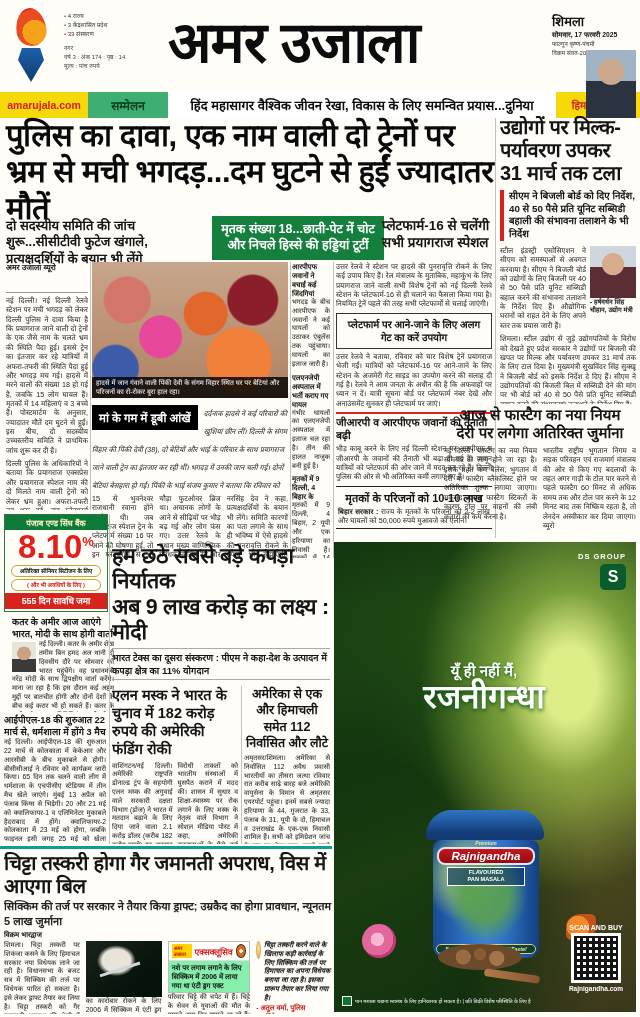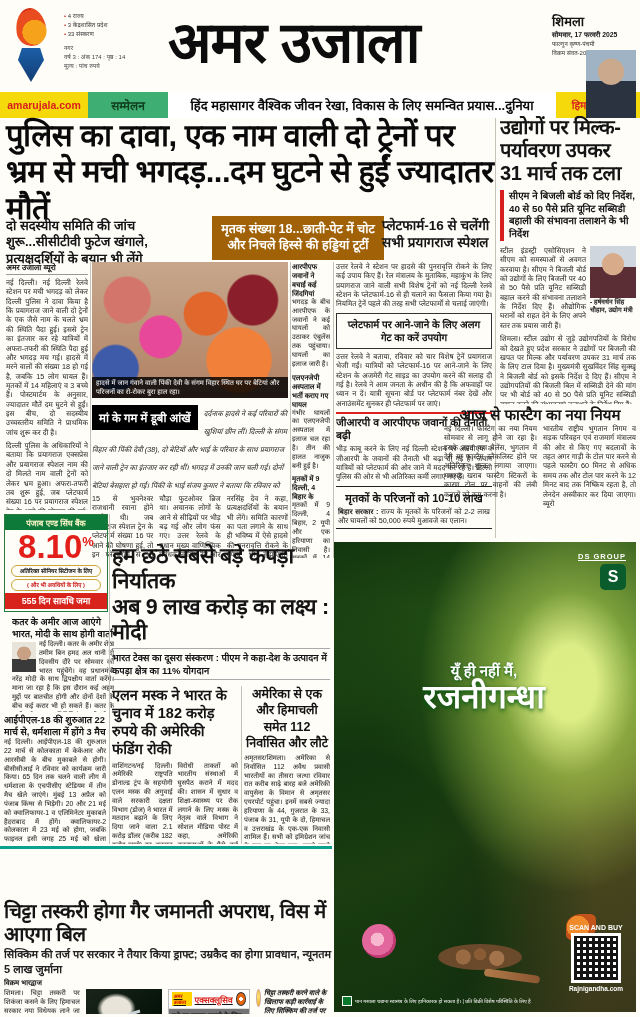--- a/index.html
+++ b/index.html
@@ -22,23 +22,23 @@
   .photo{background:#888;}
   
   .tb{height:26px;display:flex;align-items:stretch;font-weight:700;}
   .tb-web{background:#f6d90a;color:#d91f1f;width:88px;display:flex;align-items:center;justify-content:center;font-size:10.5px;font-weight:800;}
   .tb-tag{background:#3fae72;color:#10401f;width:80px;display:flex;align-items:center;justify-content:center;font-size:12px;font-weight:800;}
   .tb-teaser{background:#fff;color:#0c0c0c;flex:1;display:flex;align-items:center;justify-content:center;font-size:13px;font-weight:800;}
   .tb-region{background:#f6d90a;color:#d91f1f;width:84px;display:flex;align-items:center;justify-content:center;font-size:10.5px;font-weight:800;}
   
   .h-lead{font-size:31px;line-height:1.17;font-weight:900;color:#0a0a0a;letter-spacing:-.5px;}
   .sub-b{font-size:13px;font-weight:800;line-height:1.25;}
-  .redbox{background:#a16207;color:#fff;font-size:12.5px;font-weight:800;line-height:1.25;display:flex;align-items:center;text-align:center;padding:3px 6px;}
+  .redbox{background:#15803d;color:#fff;font-size:12.5px;font-weight:800;line-height:1.25;display:flex;align-items:center;text-align:center;padding:3px 6px;}
   .body-t{font-size:7.2px;line-height:1.3;color:#1b1b1b;}
-  .byline{font-size:7.8px;font-weight:800;border-bottom:1px solid #999;padding-bottom:2px;margin-bottom:3px;}
+  .byline{font-size:7.8px;font-weight:800;border-bottom:1px solid #999;padding-bottom:20px;margin-bottom:3px;}
   .capbar{position:absolute;left:0;right:0;bottom:0;background:rgba(0,0,0,.82);color:#fff;font-size:6.8px;line-height:1.25;padding:2px 4px;}
   .griefbox{float:left;background:#000;color:#fff;font-size:11.5px;font-weight:800;padding:5px 7px;margin:3px 6px 2px 0;}
   .ital{font-style:italic;}
   .mini-h{font-size:7px;font-weight:800;}
   .mini-t{font-size:6.8px;line-height:1.3;}
   .ptr{color:#c3261d;font-weight:800;}
   .boxed{border:1px solid #333;padding:4px 5px;text-align:center;font-size:10px;font-weight:800;line-height:1.3;margin:3px 0;}
   .sec-h{font-size:10.5px;font-weight:800;line-height:1.25;margin:2px 0;}
   .rule-red{border-top:2px solid #d22;margin:4px 0 2px;}
   .comp{border-top:1.5px solid #222;border-bottom:1.5px solid #222;padding:3px 2px;margin:3px 0;}
@@ -56,39 +56,39 @@
   .sm-h{font-size:9.3px;font-weight:800;line-height:1.3;}
   .cap{font-size:6.6px;font-weight:700;line-height:1.2;color:#222;}
   
   .bank{border:1px solid #2a7a3d;}
   .bank-hd{background:#0d7a3a;color:#fdf6c9;font-size:8px;font-weight:800;text-align:center;padding:2px 0;}
   .bank-rate{color:#e21f1a;font-weight:900;font-size:33px;line-height:1;text-align:center;}
   .bank-rate sup{font-size:13px;}
   .bank-oval{border:1px solid #caa53a;border-radius:10px;font-size:5.8px;font-weight:700;text-align:center;margin:2px 6px;padding:1px 0;}
   .bank-band{background:#d8231d;color:#fff;font-size:8.8px;font-weight:800;text-align:center;padding:2px 0;}
   
-  .chit-h{font-size:20px;font-weight:900;line-height:1.15;letter-spacing:-.3px;margin-top:48px;}
+  .chit-h{font-size:20px;font-weight:900;line-height:1.15;letter-spacing:-.3px;}
   .chit-sub{font-size:11px;font-weight:800;color:#222;}
-  .excl{border:1px solid #bbb;background:#737373;text-decoration:underline;}
+  .excl{border:1px solid #bbb;background:#86efac;}
   .excl-top{display:flex;align-items:center;gap:3px;background:#fff;border-bottom:1px solid #ddd;padding:2px 3px;}
   .excl-brand{background:#ffd400;color:#c00;font-size:5px;font-weight:800;padding:1px 2px;}
   .excl-word{color:#d8231d;font-size:8.5px;font-weight:900;}
   .excl-o{width:12px;height:12px;border-radius:50%;background:radial-gradient(circle at 50% 50%,#fff 0 25%,#e8670e 26%);margin-left:auto;border:1.5px solid #333;}
   .qmark{width:16px;height:16px;border-radius:50%;background:radial-gradient(circle at 40% 40%,#ffe46b,#f0a818);border:1px solid #caa;}
   
   .raj{background:
     radial-gradient(ellipse at 78% 30%,rgba(230,245,140,.95) 0 8%,rgba(190,220,90,.55) 20%,transparent 45%),
     radial-gradient(ellipse at 10% 80%,rgba(10,40,12,.8) 0 30%,transparent 60%),
     radial-gradient(ellipse at 90% 85%,rgba(70,50,30,.7) 0 20%,transparent 50%),
     linear-gradient(160deg,#12350f 0%,#2c5c17 35%,#5d8f21 60%,#1e4512 100%);}
   .raj-line1{color:#fff;font-size:15px;font-weight:700;text-align:center;text-shadow:0 1px 3px #051;}
   .raj-line2{color:#fff;font-size:33px;font-weight:800;text-align:center;text-shadow:0 2px 4px #051;line-height:1.05;}
   .raj-line3{color:#fff;font-size:17px;font-weight:600;text-align:center;text-shadow:0 1px 3px #051;}
   .ds-box{width:26px;height:26px;border-radius:5px;background:#0b5c2c;color:#fff;font-weight:900;font-size:16px;display:flex;align-items:center;justify-content:center;}
-  .ds-txt{color:#fff;font-size:7.5px;font-weight:800;letter-spacing:1px;text-align:right;text-decoration:underline;}
+  .ds-txt{color:#fff;font-size:7.5px;font-weight:800;letter-spacing:1px;text-align:right;}
   .jar-lid{width:118px;height:30px;border-radius:56px 56px 10px 10px;background:linear-gradient(180deg,#2f74c4,#123a74 80%);}
   .jar-body{width:106px;height:118px;border-radius:8px 8px 12px 12px;background:
     radial-gradient(ellipse at 50% 45%,rgba(90,160,80,.9) 0 30%,transparent 55%),
     radial-gradient(ellipse at 30% 30%,rgba(150,190,120,.8) 0 18%,transparent 40%),
     linear-gradient(90deg,#174a92,#2d6fc2 30%,#3c80d4 50%,#2d6fc2 70%,#143f80);}
   .raj-banner{background:linear-gradient(180deg,#c5161d,#8f0d14);border:2px solid #e8e2f2;border-radius:8px;color:#fff;font-size:11.5px;font-weight:800;font-style:italic;text-align:center;padding:1px 4px;}
   .raj-flav{border:1px solid #fff;color:#fff;font-size:5.6px;font-weight:800;text-align:center;line-height:1.3;padding:1px 3px;background:rgba(10,40,100,.55);}
   .raj-tag{border:1px solid #e3cd7d;border-radius:10px;color:#f3e4a0;font-size:5.4px;font-weight:700;font-style:italic;text-align:center;background:rgba(8,60,20,.75);padding:1px 4px;}
   .qr{width:44px;height:44px;background:
     repeating-linear-gradient(0deg,#141414 0 3px,transparent 3px 6px),
@@ -212,20 +212,21 @@
       <div class="photo" style="width:46px;height:52px;background:radial-gradient(circle at 50% 35%,#d8ac8a 0 26%,transparent 28%),linear-gradient(180deg,#cfd6de 0 40%,#5b2d35 41%);"></div>
       <div class="cap q-by">- हर्षवर्धन सिंह चौहान, उद्योग मंत्री</div>
     </div>
     <p class="body-t just">स्टील इंडस्ट्री एसोसिएशन ने सीएम को समस्याओं से अवगत करवाया है। सीएम ने बिजली बोर्ड को उद्योगों के लिए बिजली पर 40 से 50 पैसे प्रति यूनिट सब्सिडी बहाल करने की संभावना तलाशने के निर्देश दिए हैं। औद्योगिक घरानों को राहत देने के लिए अपने स्तर तक प्रयास जारी हैं।</p>
     <p class="body-t just">शिमला। स्टील उद्योग से जुड़े उद्योगपतियों के विरोध को देखते हुए प्रदेश सरकार ने उद्योगों पर बिजली की खपत पर मिल्क और पर्यावरण उपकर 31 मार्च तक के लिए टाल दिया है। मुख्यमंत्री सुखविंदर सिंह सुक्खू ने बिजली बोर्ड को इसके निर्देश दे दिए हैं। सीएम ने उद्योगपतियों की बिजली बिल में सब्सिडी देने की मांग पर भी बोर्ड को 40 से 50 पैसे प्रति यूनिट सब्सिडी बहाल करने की संभावनाएं तलाशने के निर्देश दिए हैं।</p>
 
   </aside>
 
   <section class="abs ovh" style="left:444px;top:406px;width:192px;height:134px;">
     <div class="fast-h">आज से फास्टैग का नया नियम</div>
+    <div class="fast-h" style="margin-bottom:4px;">देरी पर लगेगा अतिरिक्त जुर्माना</div>
     <div style="display:flex;gap:6px;">
       <p class="body-t just" style="flex:1;">नई दिल्ली। फास्टैग का नया नियम सोमवार से लागू होने जा रहा है। इसके तहत कम बैलेंस, भुगतान में देरी या फास्टैग ब्लैकलिस्ट होने पर अतिरिक्त शुल्क लगाया जाएगा। मकसद खराब फास्टैग स्टिकरों के कारण टोल पर वाहनों की लंबी कतारों को कम करना है।</p>
       <p class="body-t just" style="flex:1;">भारतीय राष्ट्रीय भुगतान निगम व सड़क परिवहन एवं राजमार्ग मंत्रालय की ओर से किए गए बदलावों के तहत अगर गाड़ी के टोल पार करने से पहले फास्टैग 60 मिनट से अधिक समय तक और टोल पार करने के 12 मिनट बाद तक निष्क्रिय रहता है, तो लेनदेन अस्वीकार कर दिया जाएगा। ब्यूरो</p>
     </div>
   </section>
 
   <aside class="abs bank" style="left:4px;top:514px;width:102px;height:96px;">
     <div class="bank-hd">पंजाब एण्ड सिंध बैंक</div>
     <div class="bank-rate"><span>8.10</span><sup>%</sup></div>
     <div class="bank-oval">अतिरिक्त सीनियर सिटीजन के लिए</div>
@@ -308,20 +309,32 @@
   <aside class="abs raj" style="left:334px;top:542px;width:302px;height:470px;">
     <div class="abs" style="right:10px;top:10px;text-align:right;">
       <div class="ds-txt">DS GROUP</div>
       <div class="ds-box" style="margin:3px 0 0 auto;">S</div>
     </div>
     <div class="abs" style="left:30px;top:92px;width:240px;margin-top:26px;">
       <div class="raj-line1">यूँ ही नहीं मैं,</div>
       <div class="raj-line2">रजनीगन्धा</div>
     </div>
 
+    <div class="abs" style="left:92px;top:268px;width:120px;">
+      <div class="jar-lid"></div>
+      <div class="jar-body" style="margin:0 auto;position:relative;">
+        <div class="cap" style="text-align:center;color:#f0e2b0;font-size:5px;font-style:italic;">Premium</div>
+        <div class="raj-banner" style="margin:1px 4px;">Rajnigandha</div>
+        <div class="raj-flav" style="margin:2px 14px;">
+          <div>FLAVOURED</div>
+          <div>PAN MASALA</div>
+        </div>
+        <div class="raj-tag" style="position:absolute;left:3px;right:3px;bottom:4px;">Superb in Freshness and Taste!</div>
+      </div>
+    </div>
 
     <div class="abs" style="left:28px;top:382px;width:34px;height:34px;border-radius:50%;background:radial-gradient(circle at 45% 45%,#f7b8cf 0 25%,#e2679d 26% 60%,#c23a74 61%);"></div>
     <div class="abs" style="left:232px;top:372px;width:30px;height:26px;border-radius:50% 20% 50% 20%;background:radial-gradient(circle at 40% 50%,#f08a2a 0 50%,#c2531a 51%);"></div>
     <div class="abs" style="left:104px;top:402px;width:84px;height:26px;border-radius:50%;background:radial-gradient(circle at 30% 50%,#9a6b42 0 12%,transparent 13%),radial-gradient(circle at 50% 40%,#8a5c36 0 13%,transparent 14%),radial-gradient(circle at 70% 55%,#a3744c 0 12%,transparent 13%),#6b4a2c;"></div>
     <div class="abs" style="left:150px;top:430px;width:56px;height:8px;border-radius:4px;background:linear-gradient(90deg,#b07a4a,#8a5630);transform:rotate(8deg);"></div>
 
     <div class="abs" style="right:12px;top:382px;width:56px;">
       <div class="scan">SCAN AND BUY</div>
       <div class="qr" style="margin:2px auto;"></div>
       <div class="rajsite">Rajnigandha.com</div>

